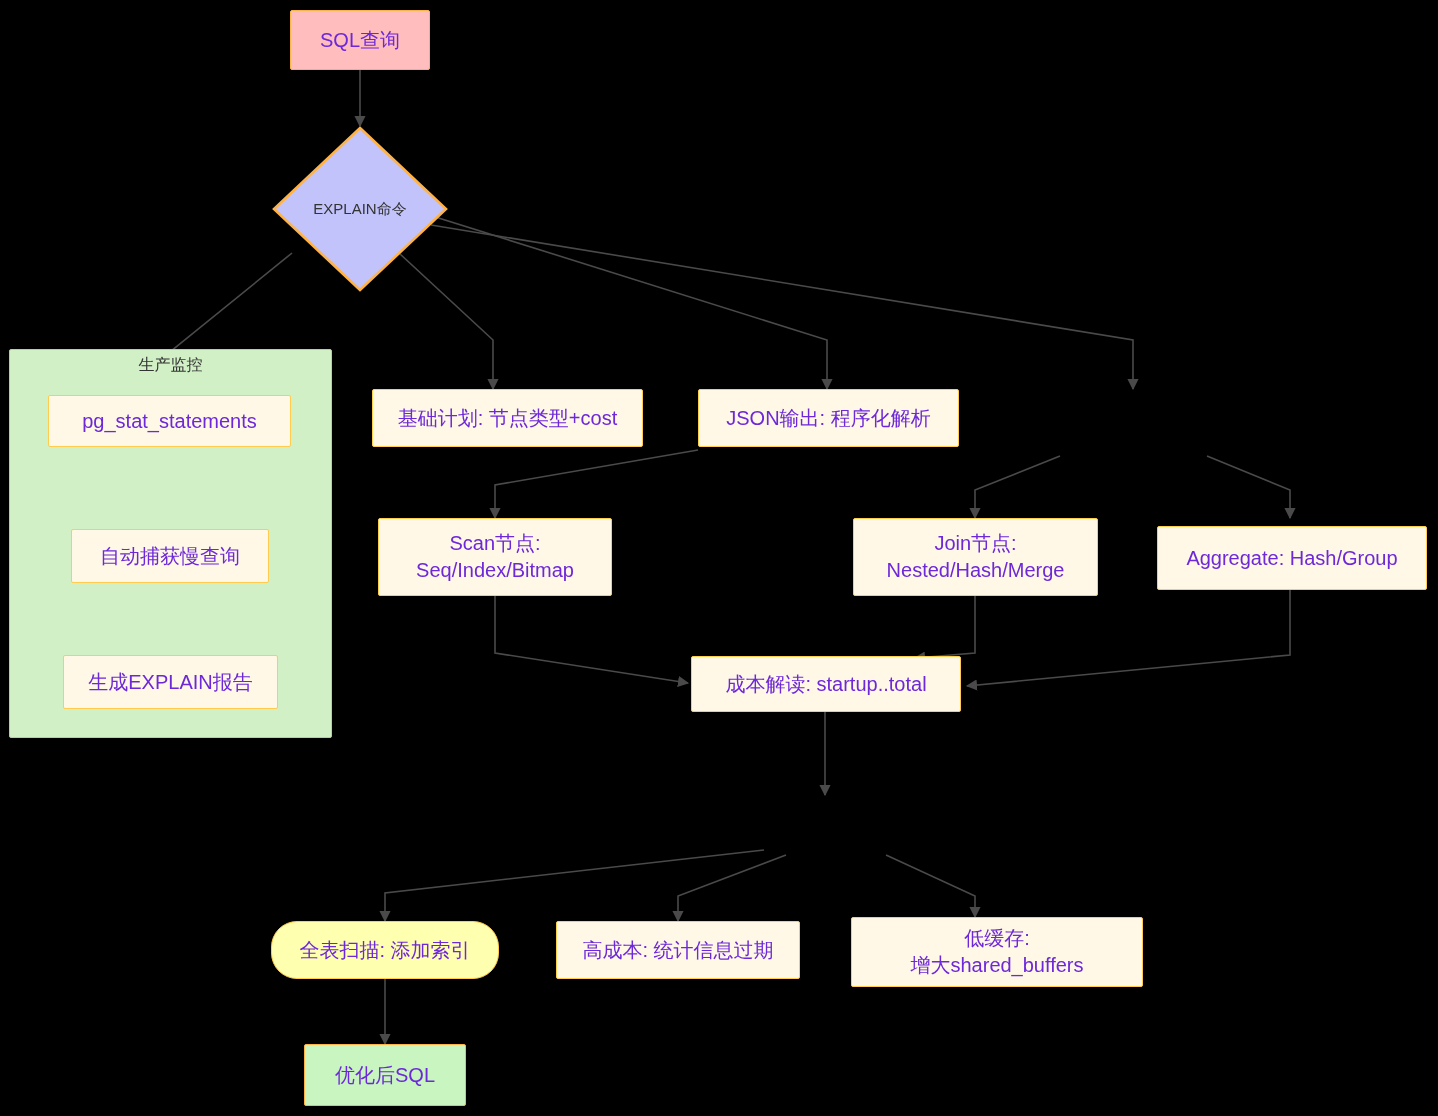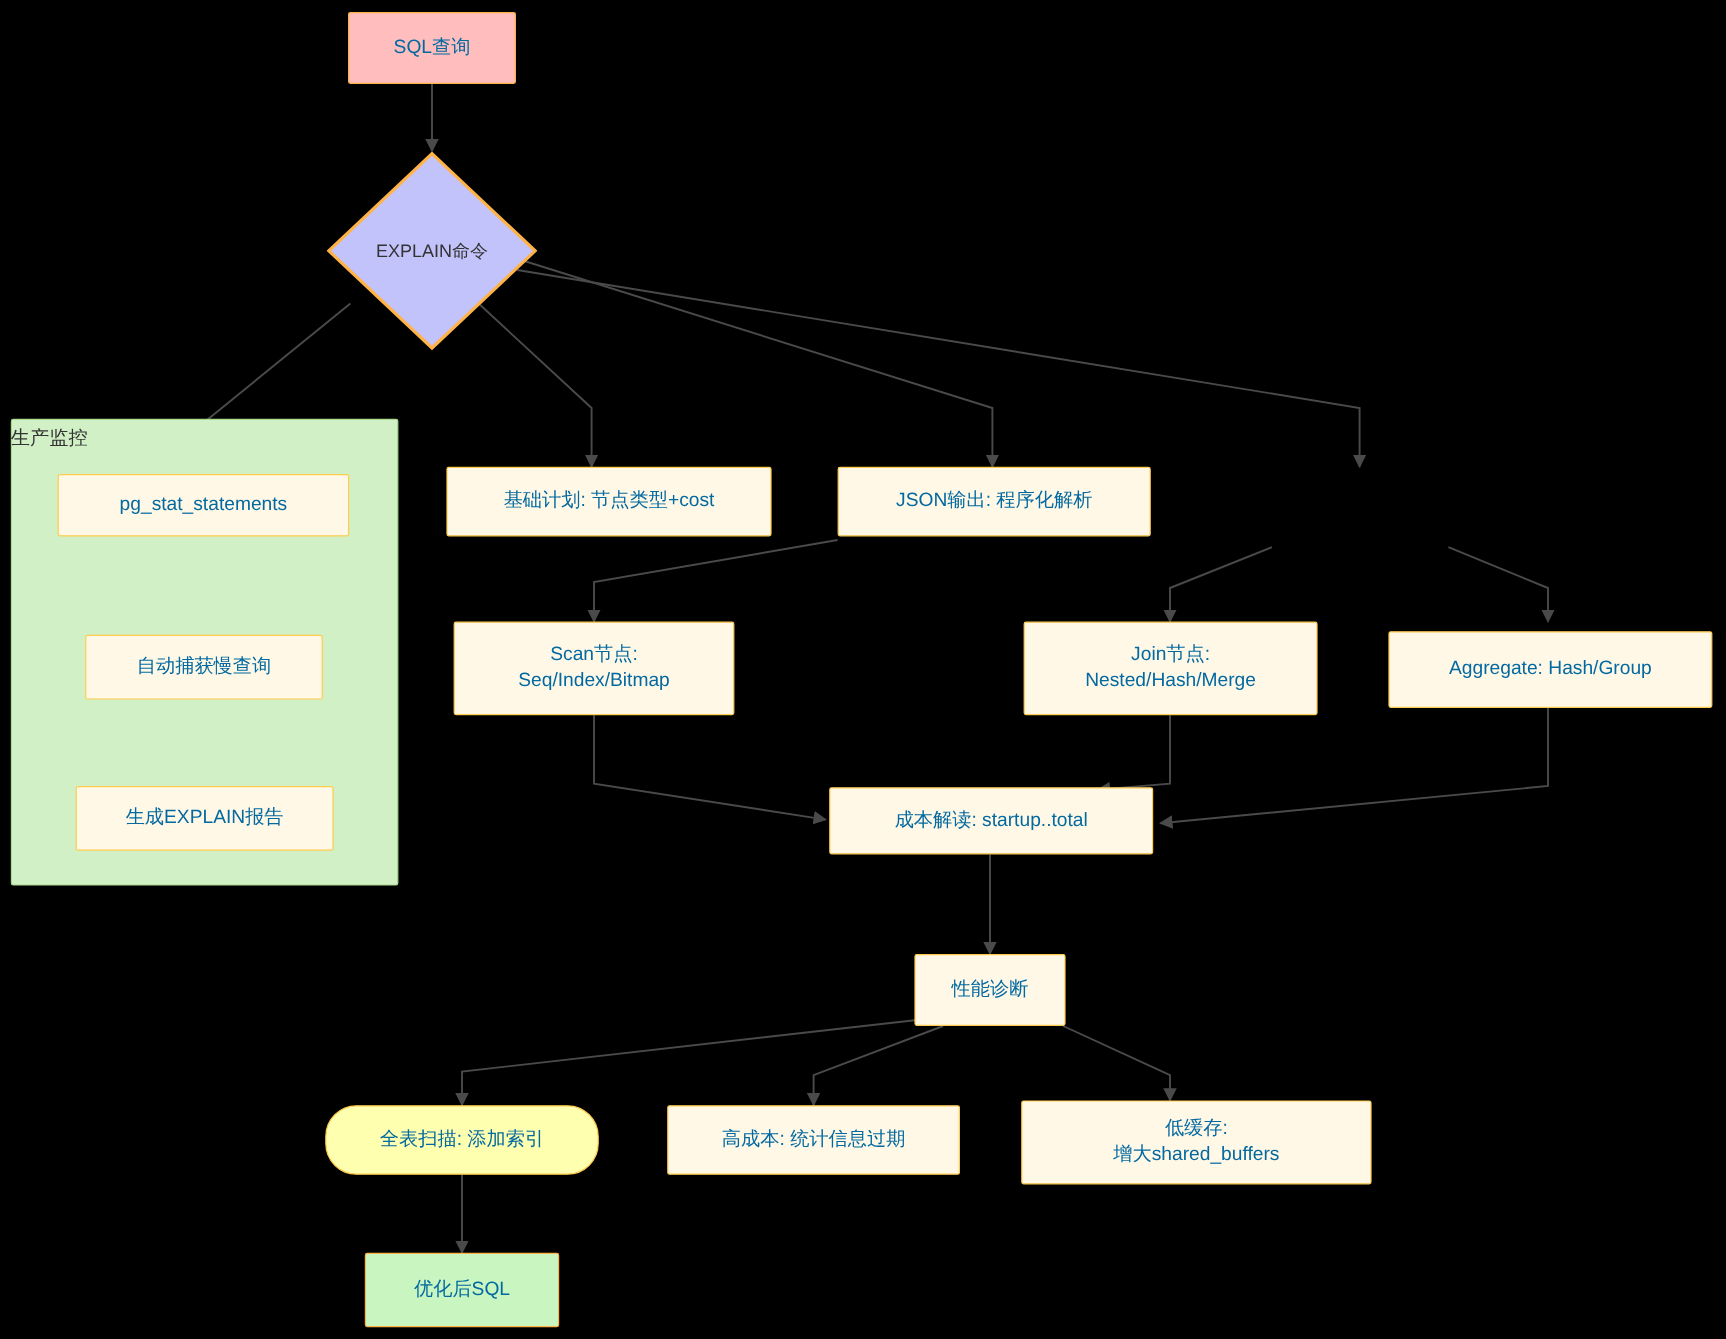--- a/index.html
+++ b/index.html
@@ -22,22 +22,22 @@
     height: 1116px;
     pointer-events: none;
   }
   .node {
     position: absolute;
     box-sizing: border-box;
     display: flex;
     align-items: center;
     justify-content: center;
     text-align: center;
-    color: #0369a1;
-    font-size: 16px;
+    color: #6d28d9;
+    font-size: 20px;
     line-height: 1.35;
     white-space: pre-line;
     border-radius: 2px;
     z-index: 3;
   }
   .n-default {
     background: #fff8e6;
     border: 1.6px solid #ffcc4d;
   }
   .n-pink {
@@ -76,21 +76,21 @@
     box-sizing: border-box;
     background: #d2f0c6;
     border: 1.4px solid #a9d98c;
     border-radius: 2px;
     z-index: 1;
   }
   .cluster-title {
     position: absolute;
     color: #333333;
     font-size: 16px;
-    text-align: left;
+    text-align: center;
     z-index: 2;
     font-family: Liberation Mono, monospace;
   }
 </style>
 </head>
 <body>
 
 <div id="canvas">
 
   <svg id="edge-layer" viewBox="0 0 1438 1116" width="1438" height="1116">
@@ -165,21 +165,20 @@
   <div class="node n-default" style="left:378px; top:518px; width:234px; height:78px;">Scan节点:
 Seq/Index/Bitmap</div>
 
   <div class="node n-default" style="left:853px; top:518px; width:245px; height:78px;">Join节点:
 Nested/Hash/Merge</div>
 
   <div class="node n-default" style="left:1157px; top:526px; width:270px; height:64px;">Aggregate: Hash/Group</div>
 
   <div class="node n-default" style="left:691px; top:656px; width:270px; height:56px;">成本解读: startup..total</div>
 
-  <div class="node n-default" style="left:762px; top:795px; width:126px; height:60px;">性能诊断</div>
 
   <div class="node n-yellow" style="left:271px; top:921px; width:228px; height:58px;border-radius:26px;">全表扫描: 添加索引</div>
 
   <div class="node n-default" style="left:556px; top:921px; width:244px; height:58px;">高成本: 统计信息过期</div>
 
   <div class="node n-default" style="left:851px; top:917px; width:292px; height:70px;">低缓存:
 增大shared_buffers</div>
 
   <div class="node n-green" style="left:304px; top:1044px; width:162px; height:62px;">优化后SQL</div>
 

